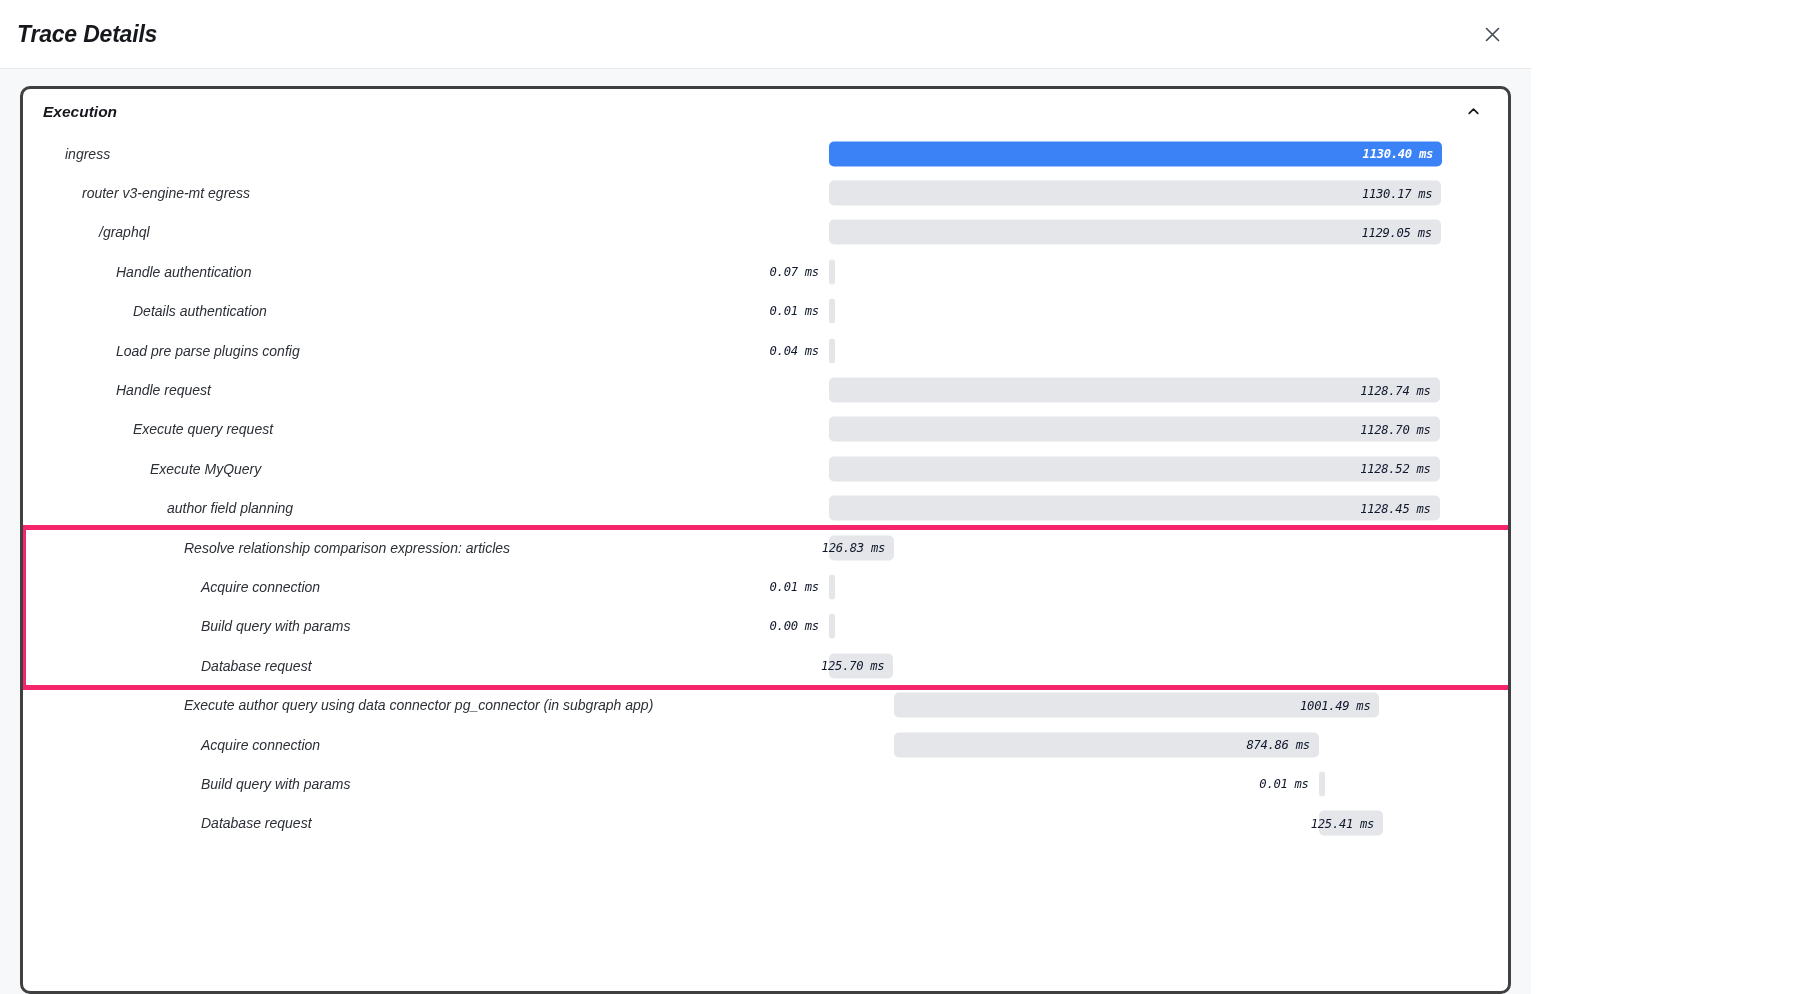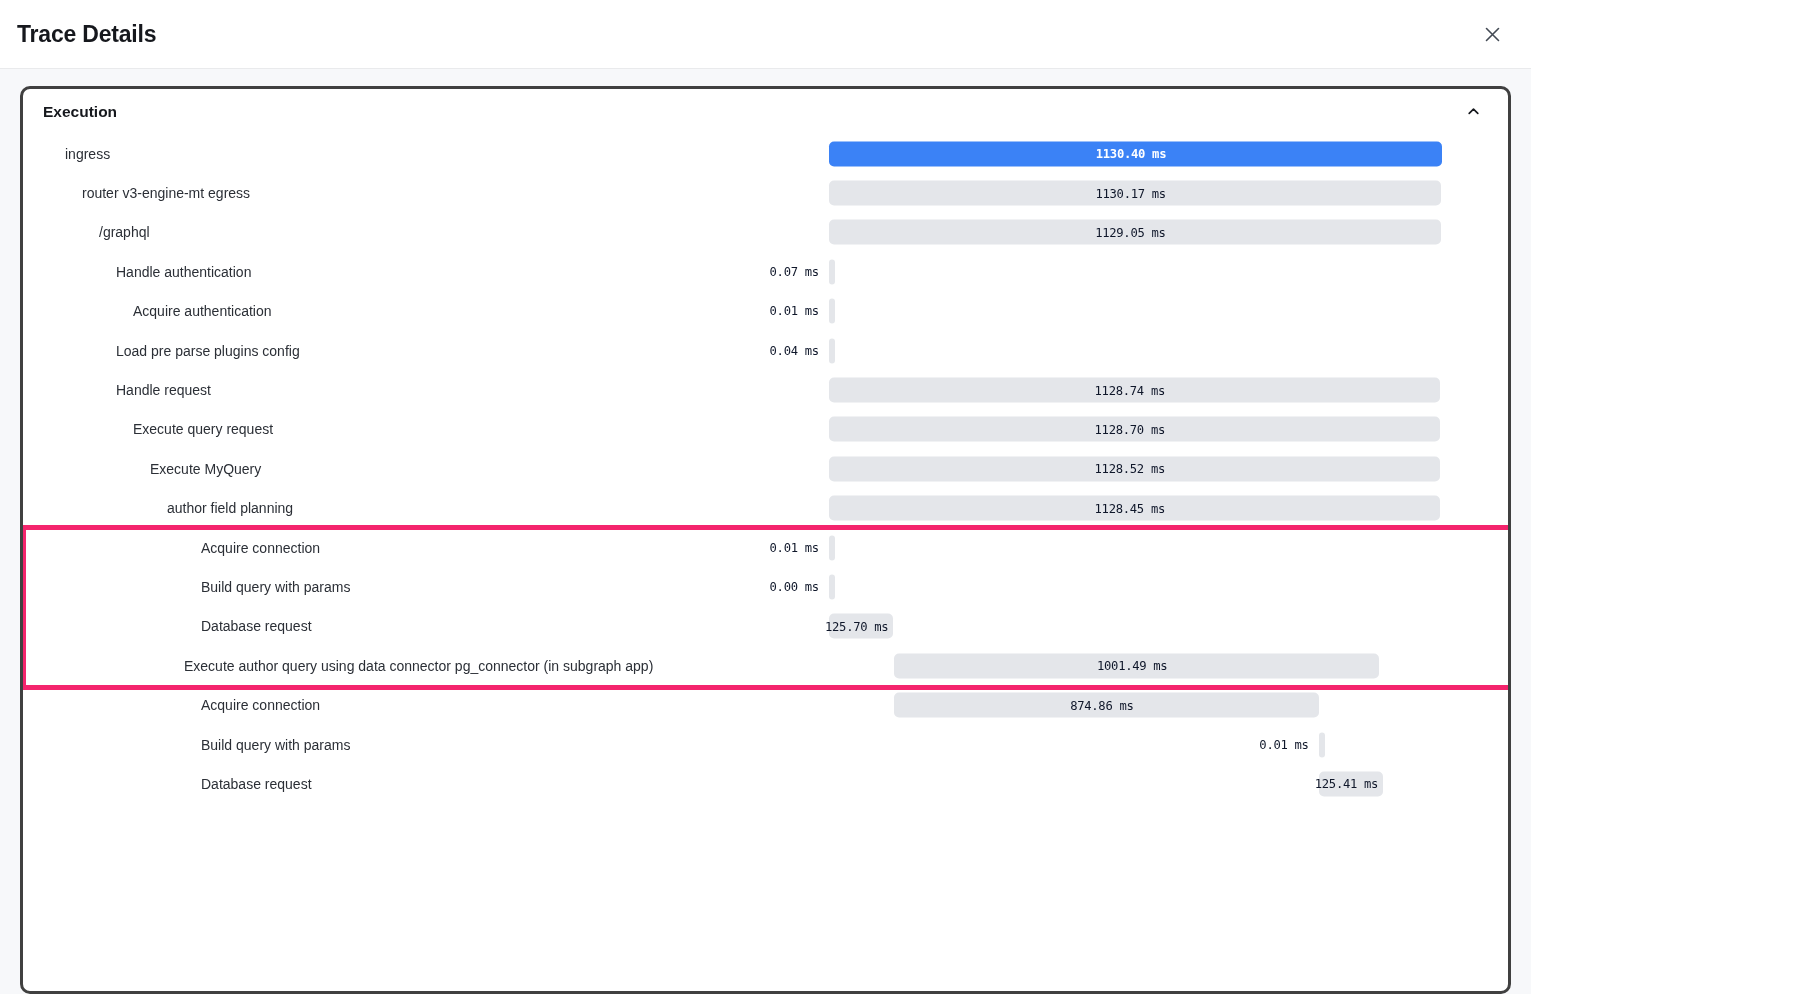--- a/index.html
+++ b/index.html
@@ -11,20 +11,21 @@
     font-family: "Liberation Sans", sans-serif;
   }
 
   
   #trace-modal {
     width: 1531px;
     height: 994px;
     display: flex;
     flex-direction: column;
     background: #ffffff;
+    font-style: italic;
   }
 
   #modal-header {
     height: 69px;
     flex: 0 0 69px;
     display: flex;
     align-items: center;
     justify-content: space-between;
     padding: 0 22px 0 17px;
     border-bottom: 1px solid #e9eaec;
@@ -126,21 +127,21 @@
 
   .span-bar {
     position: absolute;
     top: 50%;
     transform: translateY(-50%);
     height: 25px;
     border-radius: 5px;
     background: #e4e6ea;
     display: flex;
     align-items: center;
-    justify-content: center;
+    justify-content: flex-end;
   }
 
   .span-bar.root {
     background: #3b82f6;
   }
 
   .span-duration {
     font-family: "DejaVu Sans Mono", "Liberation Mono", monospace;
     font-size: 12.2px;
     color: #0f172a;
@@ -220,21 +221,21 @@
             </div>
           </div>
           <div class="span-row">
             <div class="span-label" style="left: 93px;">Handle authentication</div>
             <div class="span-track" style="left: 806px; right: 60px;">
               <div class="span-bar" style="left: 0%; width: 0.95%;"></div>
               <div class="span-duration outside" style="right: calc(99.05% + 8px);">0.07 ms</div>
             </div>
           </div>
           <div class="span-row">
-            <div class="span-label" style="left: 110px;">Acquire authentication</div>
+            <div class="span-label" style="left: 110px;">Details authentication</div>
             <div class="span-track" style="left: 806px; right: 60px;">
               <div class="span-bar" style="left: 0%; width: 0.95%;"></div>
               <div class="span-duration outside" style="right: calc(99.05% + 8px);">0.01 ms</div>
             </div>
           </div>
           <div class="span-row">
             <div class="span-label" style="left: 93px;">Load pre parse plugins config</div>
             <div class="span-track" style="left: 806px; right: 60px;">
               <div class="span-bar" style="left: 0%; width: 0.95%;"></div>
               <div class="span-duration outside" style="right: calc(99.05% + 8px);">0.04 ms</div>
@@ -262,20 +263,28 @@
               <div class="span-bar" style="left: 0%; width: 99.6%;">
                 <div class="span-duration">1128.52 ms</div>
               </div>
             </div>
           </div>
           <div class="span-row">
             <div class="span-label" style="left: 144px;">author field planning</div>
             <div class="span-track" style="left: 806px; right: 60px;">
               <div class="span-bar" style="left: 0%; width: 99.6%;">
                 <div class="span-duration">1128.45 ms</div>
+              </div>
+            </div>
+          </div>
+          <div class="span-row">
+            <div class="span-label" style="left: 161px;">Resolve relationship comparison expression: articles</div>
+            <div class="span-track" style="left: 806px; right: 60px;">
+              <div class="span-bar" style="left: 0%; width: 10.6%;">
+                <div class="span-duration">126.83 ms</div>
               </div>
             </div>
           </div>
           <div class="span-row">
             <div class="span-label" style="left: 178px;">Acquire connection</div>
             <div class="span-track" style="left: 806px; right: 60px;">
               <div class="span-bar" style="left: 0%; width: 0.95%;"></div>
               <div class="span-duration outside" style="right: calc(99.05% + 8px);">0.01 ms</div>
             </div>
           </div>

